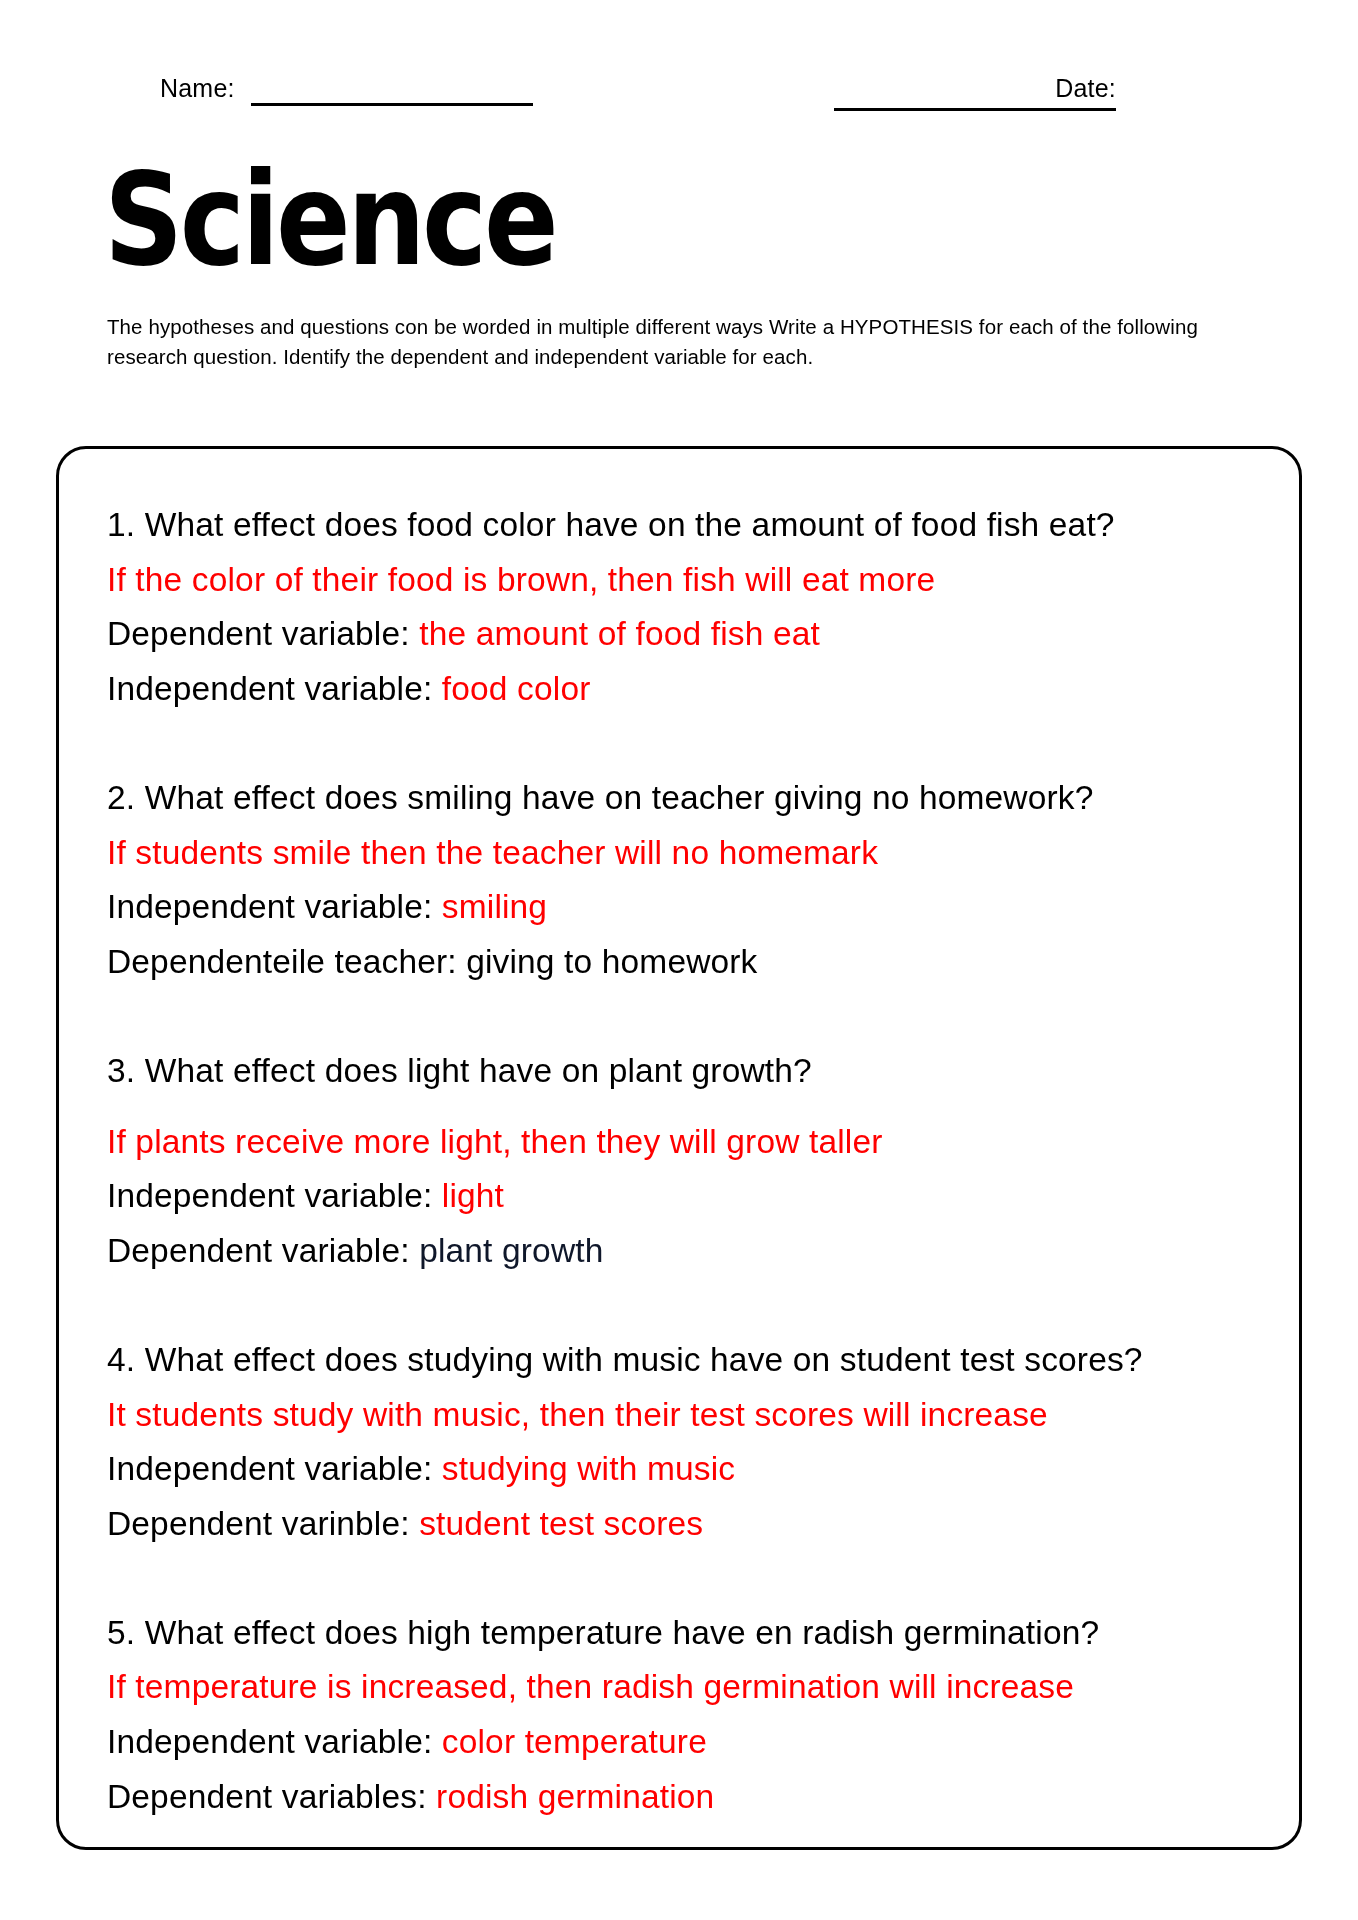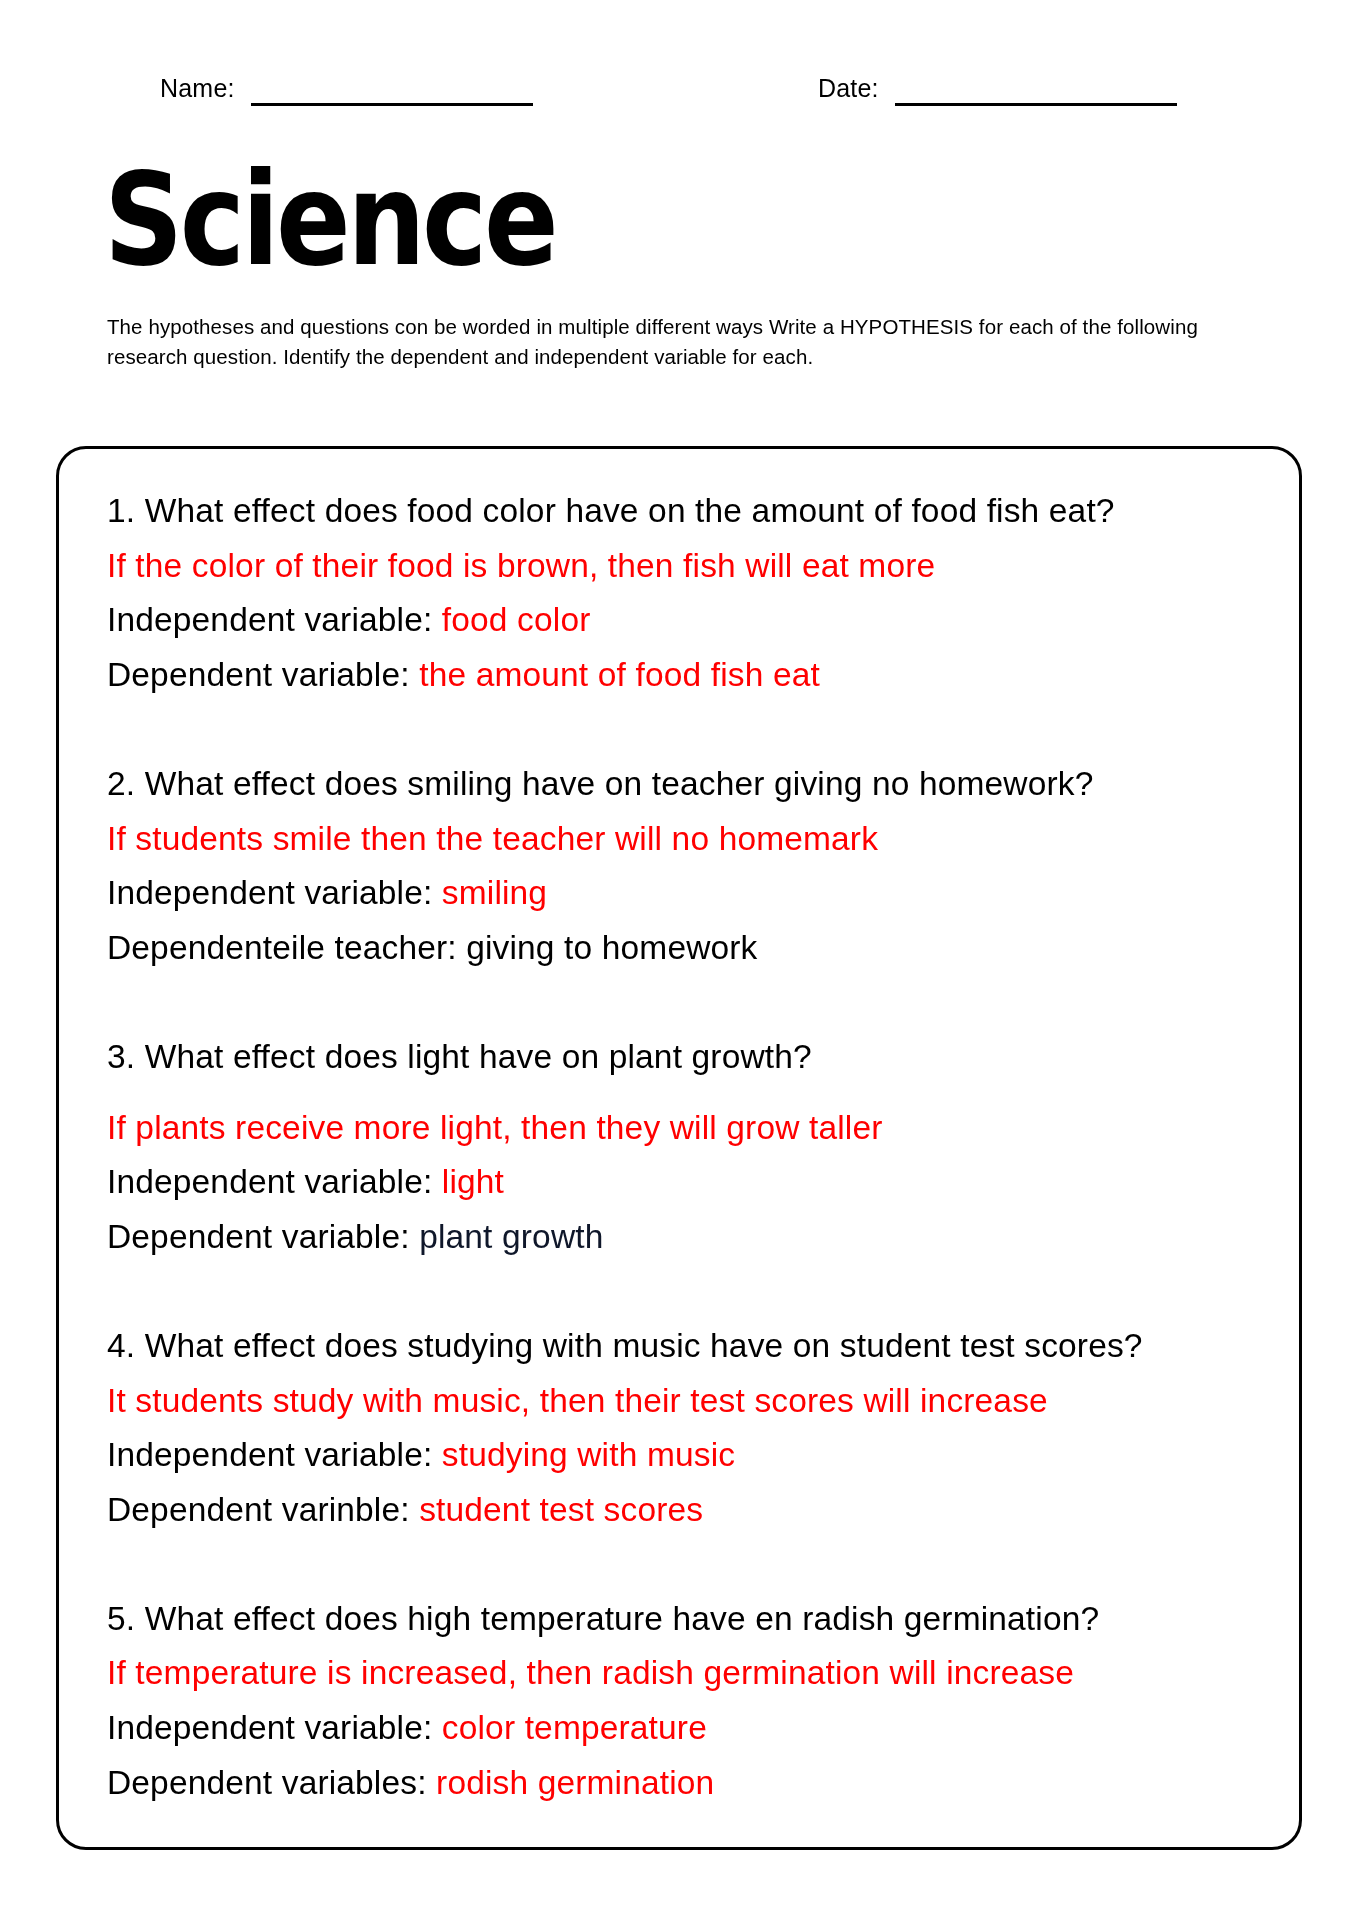--- a/index.html
+++ b/index.html
@@ -3,30 +3,30 @@
 <meta charset="utf-8">
 <style>
   html, body { margin: 0; padding: 0; background: #ffffff; }
   body { width: 1358px; height: 1920px; position: relative; overflow: hidden; font-family: "Liberation Sans", sans-serif; color: #000; }
 
   .hdr-field { position: absolute; top: 68px; font-size: 25px; line-height: 40px; display: flex; align-items: flex-end; }
   .hdr-label { letter-spacing: 0.2px; }
   .hdr-line { display: inline-block; height: 3px; background: #000; margin-left: 16px; margin-bottom: 2px; }
   #name-field { left: 160px; }
   #name-field .hdr-line { width: 282px; }
-  #date-field { left: 818px; }
+  #date-field { left: 818px; flex-direction: column; }
   #date-field .hdr-line { width: 282px; }
 
   .title { position: absolute; left: 104px; top: 150px; font-family: "DejaVu Sans", sans-serif; font-weight: bold; font-size: 128px; line-height: 140px; letter-spacing: -4px; transform: scaleX(0.86); transform-origin: left top; }
 
   .instructions { position: absolute; left: 107px; top: 312px; width: 1160px; font-size: 20.5px; line-height: 30px; letter-spacing: 0.1px; }
 
   .box { position: absolute; left: 56px; top: 446px; width: 1240px; height: 1398px; border: 3.5px solid #000; border-radius: 30px; box-sizing: content-box; }
 
-  .questions { position: absolute; left: 107px; top: 484px; width: 1180px; }
+  .questions { position: absolute; left: 107px; top: 498px; width: 1180px; }
   .q-block { margin: 0 0 54.6px 0; }
   .line { font-size: 33.5px; line-height: 54.6px; height: 54.6px; white-space: nowrap; letter-spacing: 0.15px; }
   .red { color: #ff0000; }
 </style>
 </head>
 <body>
 
 <div id="name-field" class="hdr-field">
   <span class="hdr-label">Name:</span>
   <span class="hdr-line"></span>
@@ -40,22 +40,22 @@
 
 <div class="instructions">The hypotheses and questions con be worded in multiple different ways Write a HYPOTHESIS for each of the following research question. Identify the dependent and independent variable for each.</div>
 
 <div class="box"></div>
 
 <div class="questions">
 
   <div class="q-block">
     <div class="line">1. What effect does food color have on the amount of food fish eat?</div>
     <div class="line red" style="color: rgb(255, 0, 0);">If the color of their food is brown, then fish will eat more</div>
+    <div class="line"><span>Dependent variable:</span> <span class="red" style="color: rgb(255, 0, 0);">the amount of food fish eat</span></div>
     <div class="line"><span>Independent variable:</span> <span class="red" style="color: rgb(255, 0, 0);">food color</span></div>
-    <div class="line"><span>Dependent variable:</span> <span class="red" style="color: rgb(255, 0, 0);">the amount of food fish eat</span></div>
   </div>
 
   <div class="q-block">
     <div class="line">2. What effect does smiling have on teacher giving no homework?</div>
     <div class="line red" style="color: rgb(255, 0, 0);">If students smile then the teacher will no homemark</div>
     <div class="line"><span>Independent variable:</span> <span class="red" style="color: rgb(255, 0, 0);">smiling</span></div>
     <div class="line"><span>Dependenteile teacher:</span> <span class="red" style="color: #000000;">giving to homework</span></div>
   </div>
 
   <div class="q-block">

